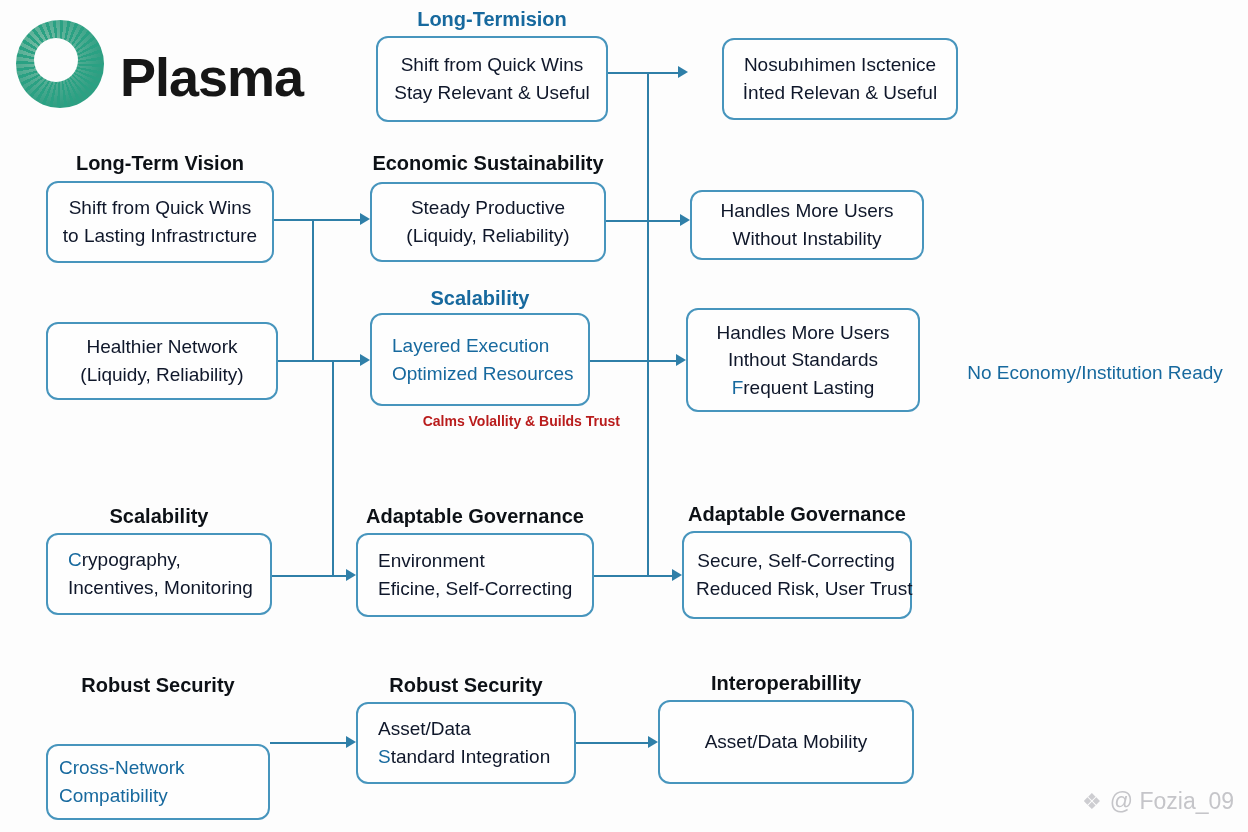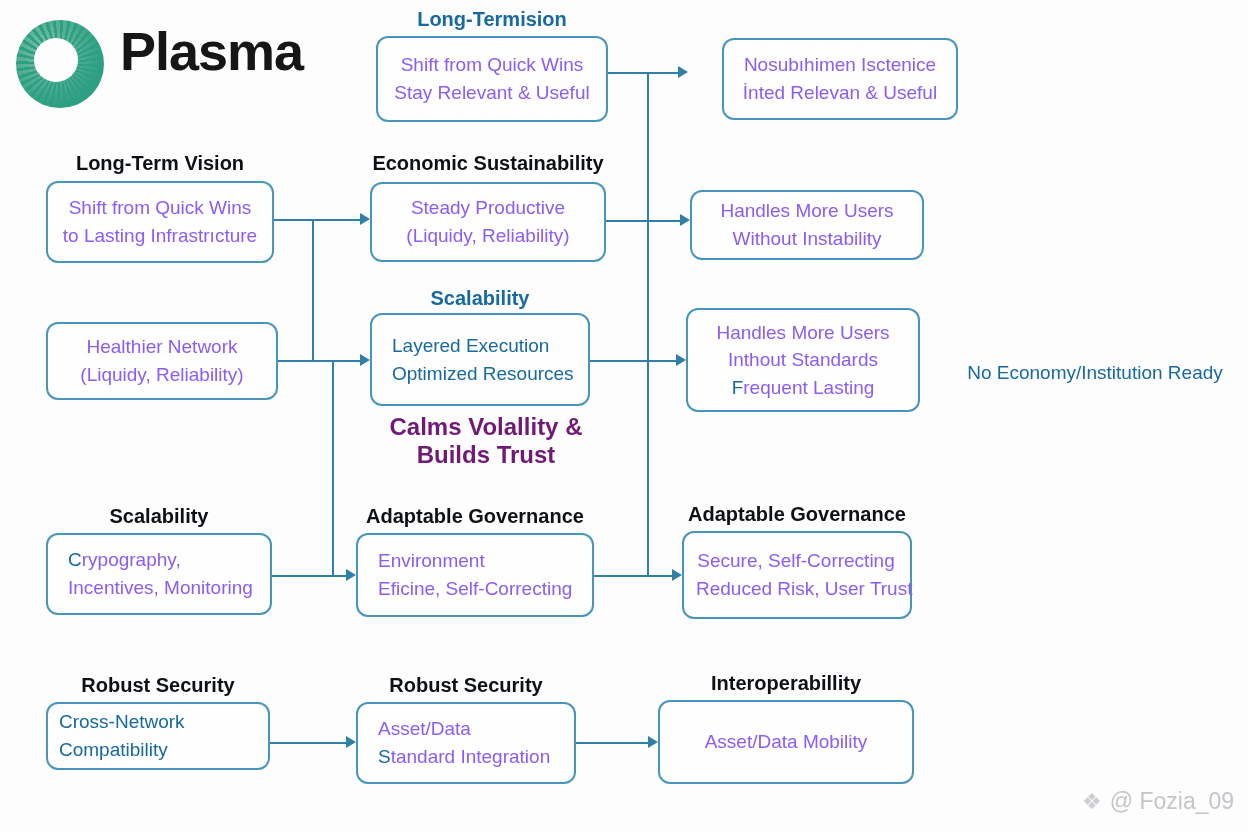--- a/index.html
+++ b/index.html
@@ -8,21 +8,21 @@
     background:#ffffff;
   }
   .canvas {
     position:relative;
     width:1248px; height:832px;
     background:#fdfdfd;
     overflow:hidden;
   }
 
   
-  .logo { position:absolute; left:16px; top:20px; display:flex; align-items:flex-start; gap:16px; }
+  .logo { position:absolute; left:16px; top:20px; display:flex; align-items:flex-end; gap:16px; }
   .logo-mark {
     width:88px; height:88px; border-radius:50%;
     background:
       repeating-conic-gradient(from 0deg, #2aa183 0deg 4.5deg, rgba(255,255,255,0) 4.5deg 10deg),
       radial-gradient(circle at 35% 35%, #7fbfa9 0%, #2f9e82 70%);
     position:relative;
   }
   .logo-mark::after {
     content:""; position:absolute; left:18px; top:18px; width:44px; height:44px;
     background:#fdfdfd; border-radius:50%;
@@ -31,42 +31,42 @@
 
   
   .box {
     position:absolute;
     border:2px solid #4795bd;
     border-radius:12px;
     background:#fefefe;
     display:flex; flex-direction:column; justify-content:center;
     padding:6px 14px;
     font-size:19px; line-height:1.45;
-    color:#8b5cf6;
+    color:#0f172a;
     text-align:center;
     box-sizing:border-box;
   }
   .box.align-left { text-align:left; padding-left:20px; }
   .box.blue-text { color:#17699e; }
   .line { white-space:nowrap; }
   .first-blue::first-letter { color:#17699e; }
 
   .node-title {
     position:absolute;
     font-size:20px; font-weight:bold;
     color:#0d1116;
     text-align:center;
   }
   .node-title.blue { color:#17699e; }
 
   .caption {
     position:absolute;
-    font-size:24px; font-weight:600;
-    color:#701a75;
-    text-align:center;
+    font-size:14px; font-weight:600;
+    color:#b91c1c;
+    text-align:right;
   }
   .side-note {
     position:absolute;
     font-size:19px;
     color:#17699e;
     text-align:center;
     white-space:nowrap;
   }
 
   
@@ -157,21 +157,21 @@
     <div class="line">Eficine, Self-Correcting</div>
   </div>
 
   <div class="node-title" style="left:682px; top:503px; width:230px;">Adaptable Governance</div>
   <div class="box" style="left:682px; top:531px; width:230px; height:88px;padding-left:12px;">
     <div class="line">Secure, Self-Correcting</div>
     <div class="line">Reduced Risk, User Trust</div>
   </div>
 
   <div class="node-title" style="left:46px; top:674px; width:224px;">Robust Security</div>
-  <div class="box blue-text align-left" style="left:46px; top:702px; width:224px; height:68px;padding-left:11px;">
+  <div class="box blue-text align-left" style="left:46px; top:744px; width:224px; height:76px;padding-left:11px;">
     <div class="line">Cross-Network</div>
     <div class="line">Compatibility</div>
   </div>
 
   <div class="node-title" style="left:356px; top:674px; width:220px;">Robust Security</div>
   <div class="box align-left" style="left:356px; top:702px; width:220px; height:82px;">
     <div class="line">Asset/Data</div>
     <div class="line first-blue">Standard Integration</div>
   </div>
 

